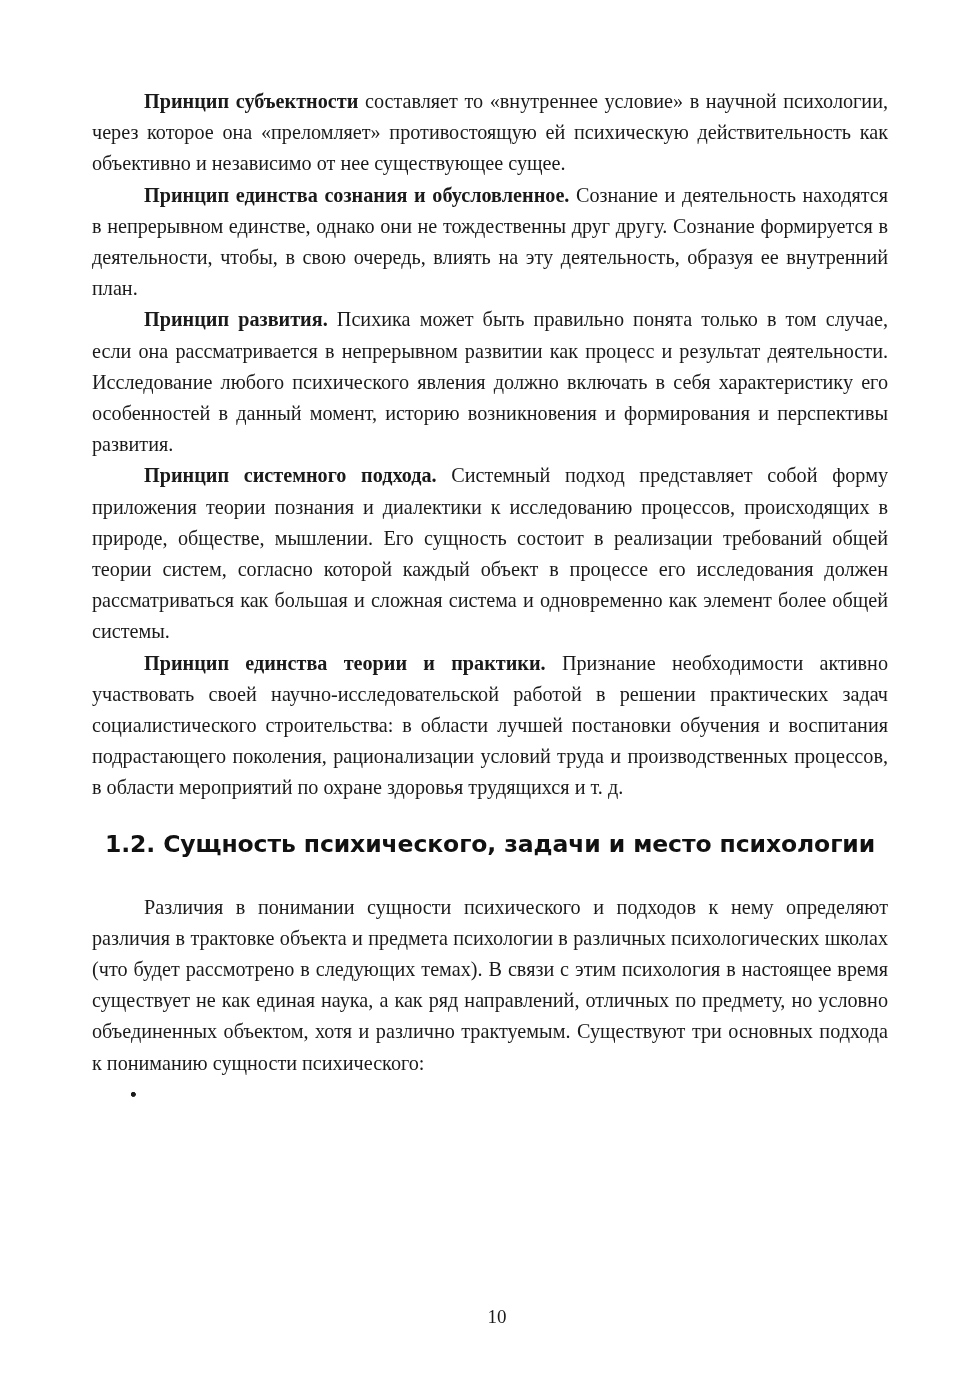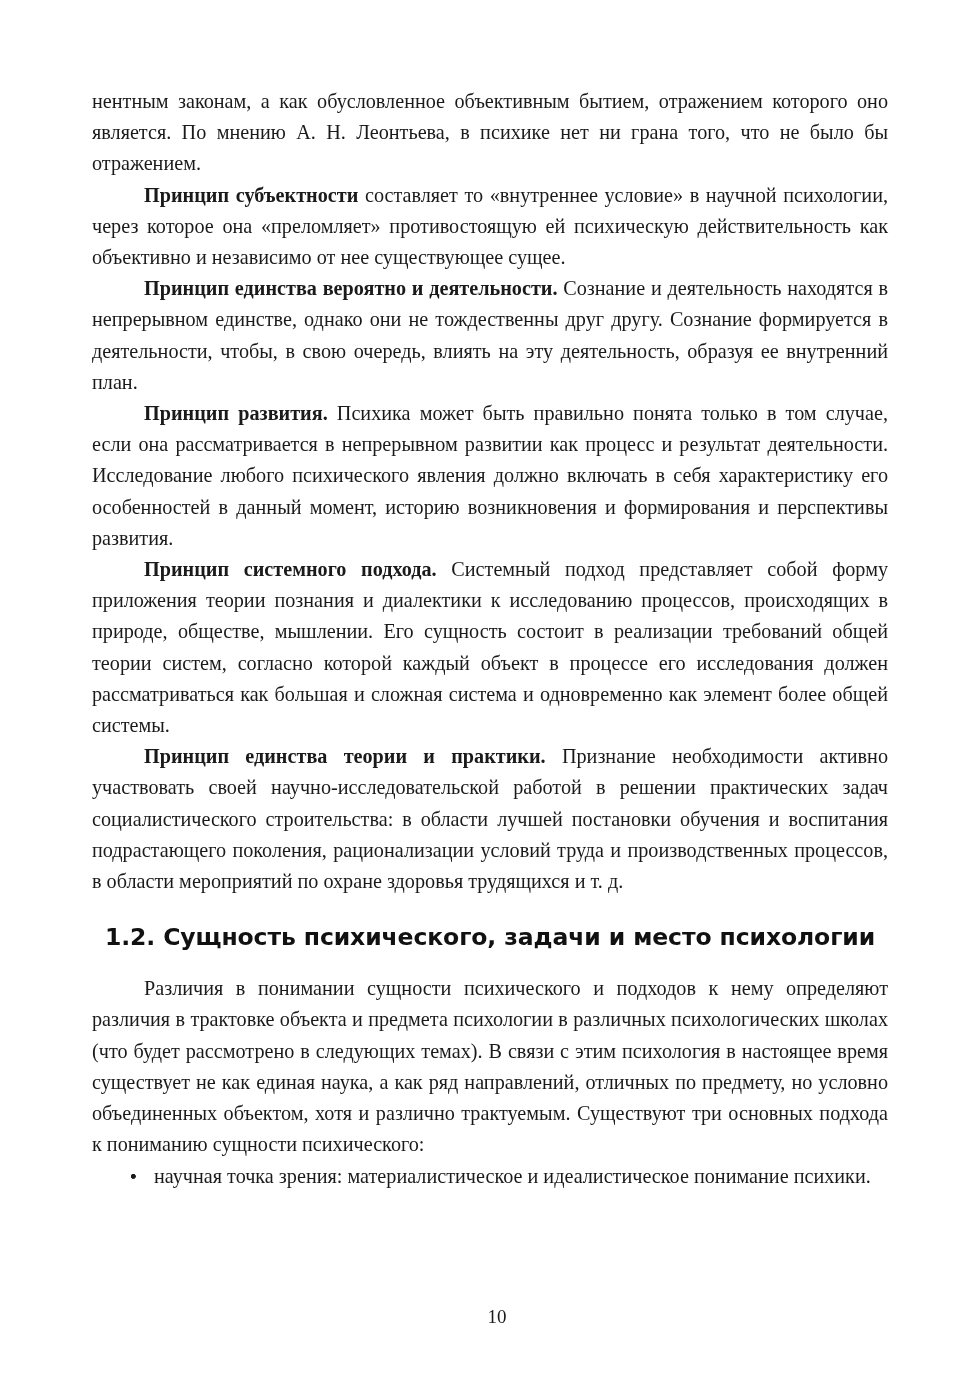--- a/index.html
+++ b/index.html
@@ -41,21 +41,21 @@
   }
   .lead {
     font-weight: bold;
   }
   h2.section-heading {
     font-family: "DejaVu Sans", sans-serif;
     font-size: 23.5px;
     font-weight: bold;
     letter-spacing: -0.1px;
     text-align: center;
-    margin: 26px 0 22px 0;
+    margin: 26px 0 34px 0;
     color: #111;
   }
   h3.sub-heading {
     font-size: 20.4px;
     font-weight: bold;
     text-align: center;
     margin: 0 0 2px 0;
   }
   ul.bullets {
     list-style: none;
@@ -85,38 +85,37 @@
     font-size: 19px;
     font-family: "Liberation Serif", serif;
     padding-left: 14px;
   }
 </style>
 </head>
 <body>
 
 <div class="page">
 
-  <p class="body-text para"><span>нентным законам, а как обусловленное объективным бытием, отражением которого оно является. По мнению А. Н. Леонтьева, в психике нет ни грана того, что не было бы отражением.</span></p>
 
   <p class="body-text indent"><span class="lead">Принцип субъектности </span><span>составляет то «внутреннее условие» в научной психологии, через которое она «преломляет» противостоящую ей психическую действительность как объективно и независимо от нее существующее сущее.</span></p>
 
-  <p class="body-text indent"><span class="lead">Принцип единства вероятно и деятельности. </span><span>Сознание и деятельность находятся в непрерывном единстве, однако они не тождественны друг другу. Сознание формируется в деятельности, чтобы, в свою очередь, влиять на эту деятельность, образуя ее внутренний план.</span></p>
+  <p class="body-text indent"><span class="lead">Принцип единства сознания и обусловленное. </span><span>Сознание и деятельность находятся в непрерывном единстве, однако они не тождественны друг другу. Сознание формируется в деятельности, чтобы, в свою очередь, влиять на эту деятельность, образуя ее внутренний план.</span></p>
 
   <p class="body-text indent"><span class="lead">Принцип развития. </span><span>Психика может быть правильно понята только в том случае, если она рассматривается в непрерывном развитии как процесс и результат деятельности. Исследование любого психического явления должно включать в себя характеристику его особенностей в данный момент, историю возникновения и формирования и перспективы развития.</span></p>
 
   <p class="body-text indent"><span class="lead">Принцип системного подхода. </span><span>Системный подход представляет собой форму приложения теории познания и диалектики к исследованию процессов, происходящих в природе, обществе, мышлении. Его сущность состоит в реализации требований общей теории систем, согласно которой каждый объект в процессе его исследования должен рассматриваться как большая и сложная система и одновременно как элемент более общей системы.</span></p>
 
   <p class="body-text indent"><span class="lead">Принцип единства теории и практики. </span><span>Признание необходимости активно участвовать своей научно-исследовательской работой в решении практических задач социалистического строительства: в области лучшей постановки обучения и воспитания подрастающего поколения, рационализации условий труда и производственных процессов, в области мероприятий по охране здоровья трудящихся и т. д.</span></p>
 
   <h2 class="section-heading">1.2. Сущность психического, задачи и место психологии</h2>
 
 
   <p class="body-text indent"><span>Различия в понимании сущности психического и подходов к нему определяют различия в трактовке объекта и предмета психологии в различных психологических школах (что будет рассмотрено в следующих темах). В связи с этим психология в настоящее время существует не как единая наука, а как ряд направлений, отличных по предмету, но условно объединенных объектом, хотя и различно трактуемым. Существуют три основных подхода к пониманию сущности психического:</span></p>
 
   <ul class="bullets">
     <li><span class="dot">•</span></li>
     <li><span class="dot">•</span></li>
-    <li><span class="dot">•</span><span>научная точка зрения: материалистическое и идеалистическое понимание психики.</span></li>
+    <li><span class="dot">•</span></li>
   </ul>
 
 
   <div class="page-number">10</div>
 </div>
 
 </body></html>

